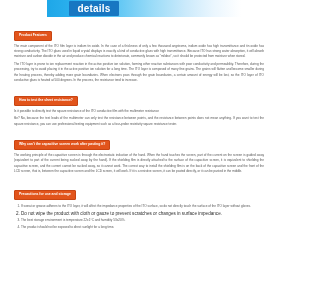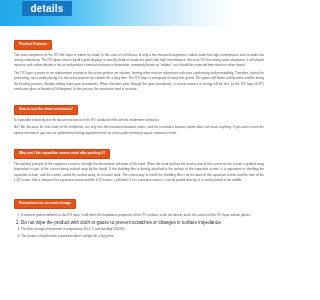--- a/index.html
+++ b/index.html
@@ -11,30 +11,31 @@
     width: 278px;
     height: 300px;
     overflow: hidden;
     font-family: "Liberation Sans", sans-serif;
     color: #3a3a3a;
   }
 
   
   .banner {
     position: relative;
-    height: 26px;
+    height: 17px;
     background: linear-gradient(to right,
         #1ea7e8 0%,
         #2fb3ef 14%,
         #5ec6f4 30%,
         #9cdcf8 46%,
         #cbeafb 60%,
         #eaf6fe 72%,
         #ffffff 84%,
         #ffffff 100%);
+    margin-left: 47px;
   }
   .banner-tab {
     position: absolute;
     left: 22px;
     top: 1px;
     width: 50px;
     height: 15px;
     background: #1777c2;
     border-radius: 1px;
     color: #ffffff;

